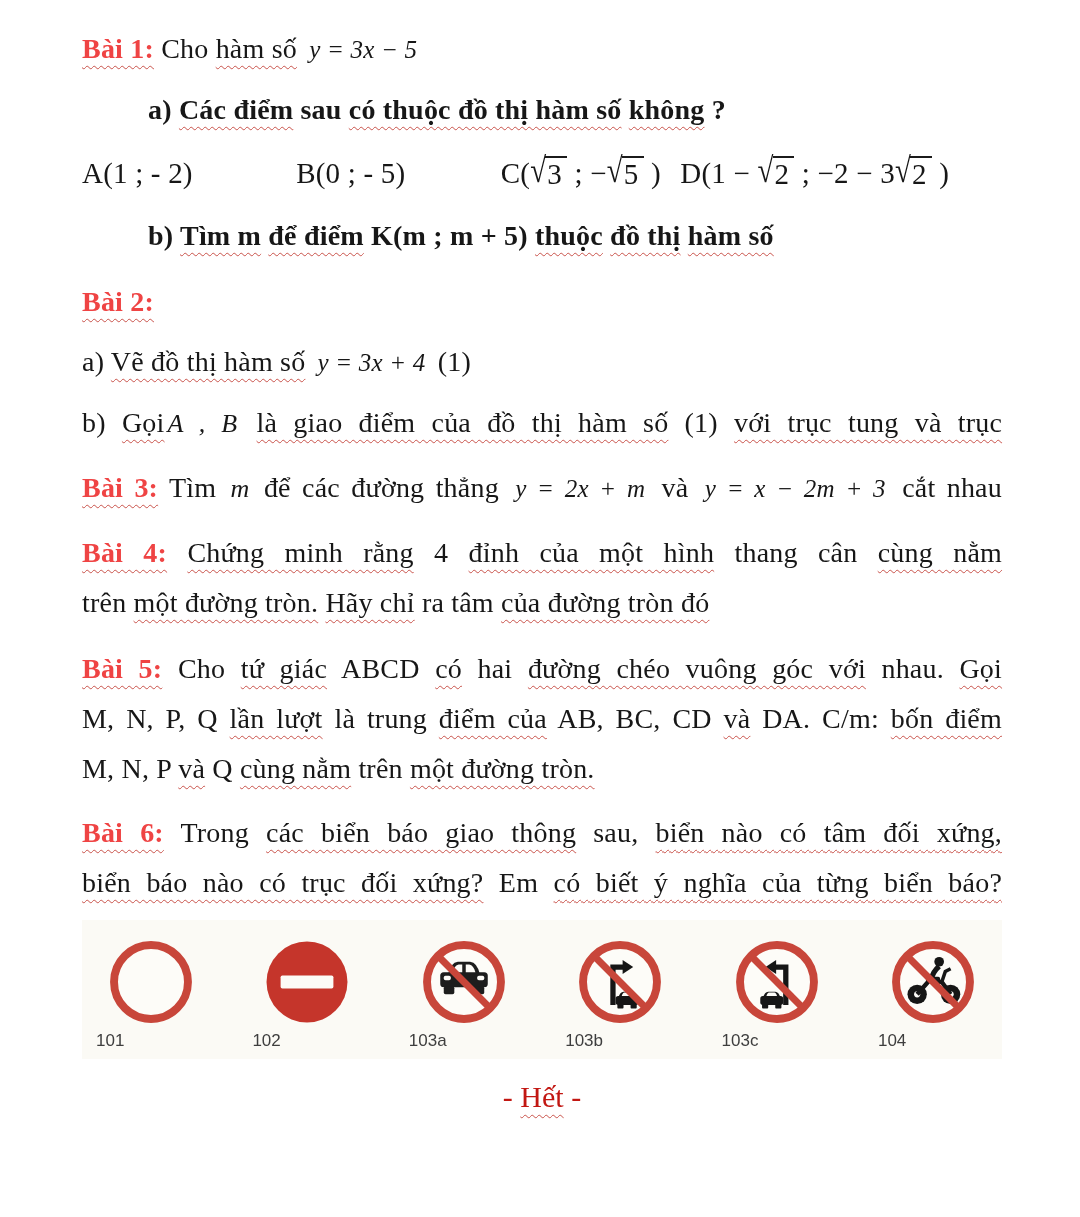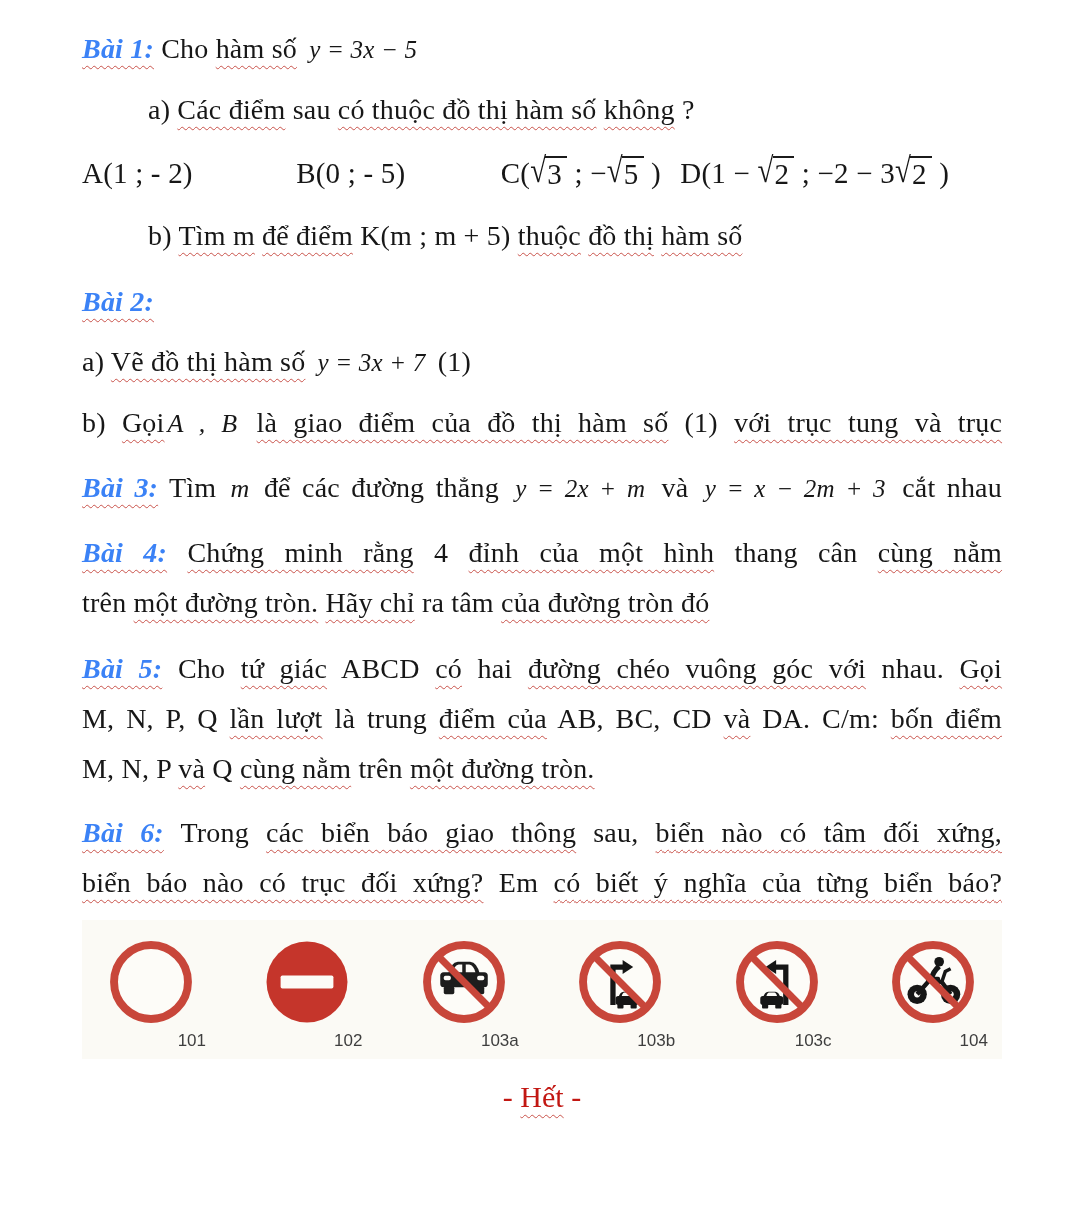--- a/index.html
+++ b/index.html
@@ -5,40 +5,40 @@
   html,body{margin:0;padding:0;background:#ffffff;}
   .page{
     position:relative;width:1080px;height:1217px;box-sizing:border-box;
     background:#ffffff;color:#171717;
     font-family:"Liberation Serif","DejaVu Serif",serif;
     font-size:28px;padding:24px 78px 0 82px;overflow:hidden;
   }
   .line{line-height:50px;letter-spacing:.2px;}
   .para{margin:0 0 10px 0;}
   .gap8{margin-bottom:8px;}  .gap14{margin-bottom:14px;}  .gap16{margin-bottom:16px;}
-  .ind{padding-left:66px;}
+  .ind{padding-left:66px;font-weight:bold;}
   .just{text-align:justify;text-align-last:justify;}
-  .head{font-weight:bold;color:#3b82f6;font-style:italic;}
+  .head{font-weight:bold;color:#ef4444;}
   .w{
     text-decoration-line:underline;text-decoration-style:wavy;
     text-decoration-color:#C9534B;text-decoration-thickness:1px;
     text-underline-offset:7px;text-decoration-skip-ink:none;
   }
   .math{font-style:italic;font-size:25px;margin:0 5px;}
   .mvar{font-style:italic;font-size:26px;margin:17px 3px;}
   .points{font-size:29px;line-height:60px;}
   .gapB{margin-left:96px;text-align:right;} .gapC{margin-left:88px;} .gapD{margin-left:12px;}
   .sq{display:inline-block;transform:scaleY(1.22);transform-origin:0 78%;margin-right:-1px;}
   .rad{display:inline-block;border-top:2px solid #1b1b1b;padding:1px 5px 0 2px;line-height:1.05;vertical-align:-1px;}
   .strip{
     width:920px;box-sizing:border-box;background:#FBFAF5;
     margin:12px 0 0 0;padding:18px 14px 10px 14px;
     display:flex;justify-content:space-between;align-items:flex-start;
   }
-  .cell{text-align:right;width:110px;}
+  .cell{text-align:left;width:110px;}
   .cell svg{display:block;margin:0 auto;}
   .slabel{font-family:"Liberation Sans","DejaVu Sans",sans-serif;font-size:17px;color:#3E3E3E;margin-top:6px;line-height:1;}
   .footer{text-align:center;margin-top:16px;font-size:30px;color:#C21712;line-height:44px;}
   .footer .w{text-decoration-color:#C9534B;}
 </style>
 </head>
 <body>
 
 <div class="page">
 
@@ -86,21 +86,21 @@
   <div class="para">
     <div class="line">
       <span class="head w">Bài 2:</span>
     </div>
   </div>
 
   <div class="para">
     <div class="line">
       <span>a)</span>
       <span class="w">Vẽ đồ thị hàm số</span>
-      <span class="math">y = 3x + 7</span>
+      <span class="math">y = 3x + 4</span>
       <span>(1)</span>
     </div>
   </div>
 
   <div class="para gap14">
     <div class="line just">
       <span>b)</span>
       <span class="w">Gọi</span><span class="mvar">A , B</span>
       <span class="w">là giao điểm của đồ thị hàm số</span>
       <span>(1)</span>

